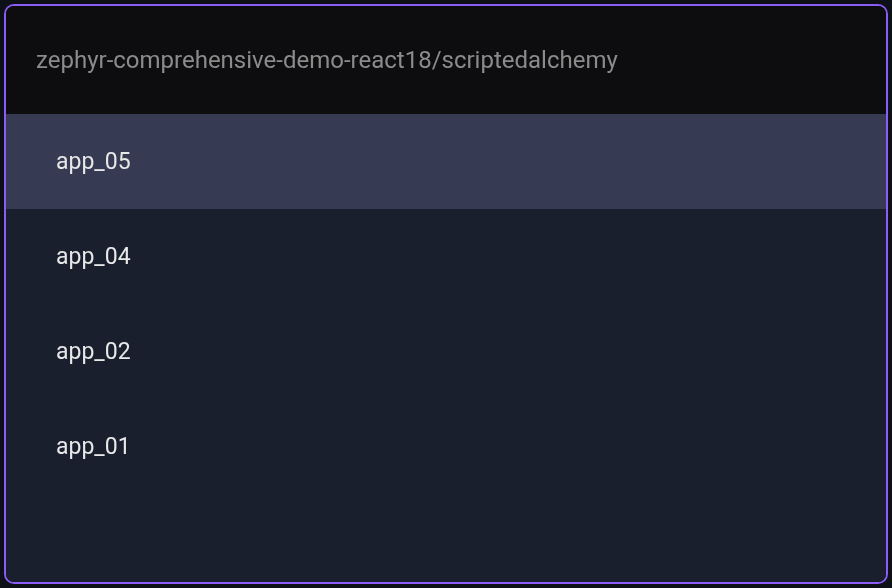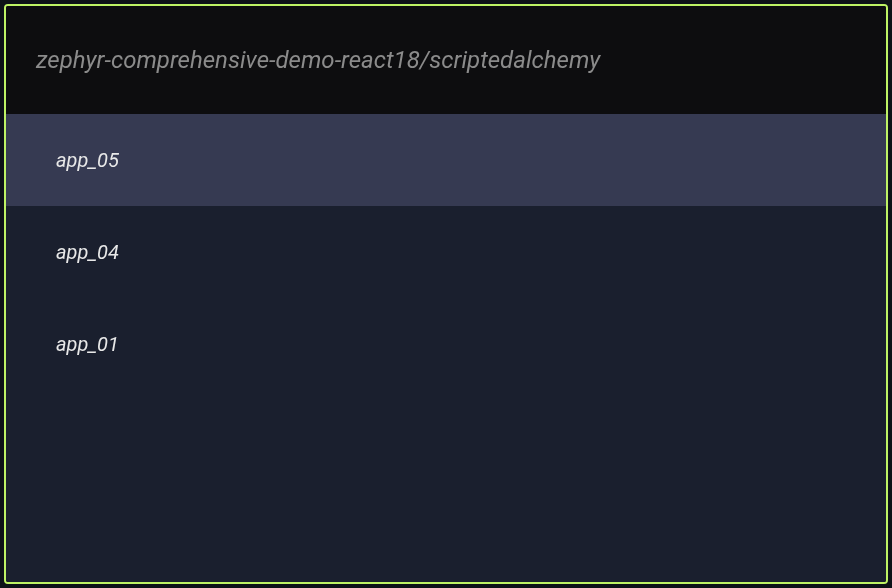--- a/index.html
+++ b/index.html
@@ -11,44 +11,43 @@
       width: 892px;
       height: 588px;
       background: #0d1117;
       font-family: -apple-system, BlinkMacSystemFont, "Segoe UI", Roboto, Helvetica, Arial, sans-serif;
       padding: 4px;
     }
     .panel {
       width: 100%;
       height: 100%;
       background: #0d1117;
-      border: 2px solid #bef264;
-      border-radius: 4px;
+      border: 2px solid #8b5cf6;
+      border-radius: 10px;
       overflow: hidden;
       display: flex;
       flex-direction: column;
-      font-style: italic;
     }
     .header {
       background: #0d0d0f;
       padding: 40px 30px;
       color: #8b8b8b;
       font-size: 24px;
       font-weight: 400;
     }
     .list {
       flex: 1;
       display: flex;
       flex-direction: column;
       background: #1a1f2e;
     }
     .list-item {
       padding: 34px 50px;
       color: #e8e8e8;
-      font-size: 20px;
+      font-size: 23px;
       font-weight: 400;
       cursor: pointer;
     }
     .list-item.selected {
       background: #363a52;
     }
   </style>
 </head>
 <body>
 
@@ -57,16 +56,19 @@
     <span>zephyr-comprehensive-demo-react18/scriptedalchemy</span>
   </div>
   <div class="list">
     <div class="list-item selected">
       <span>app_05</span>
     </div>
     <div class="list-item">
       <span>app_04</span>
     </div>
     <div class="list-item">
+      <span>app_02</span>
+    </div>
+    <div class="list-item">
       <span>app_01</span>
     </div>
   </div>
 </div>
 
 </body></html>

